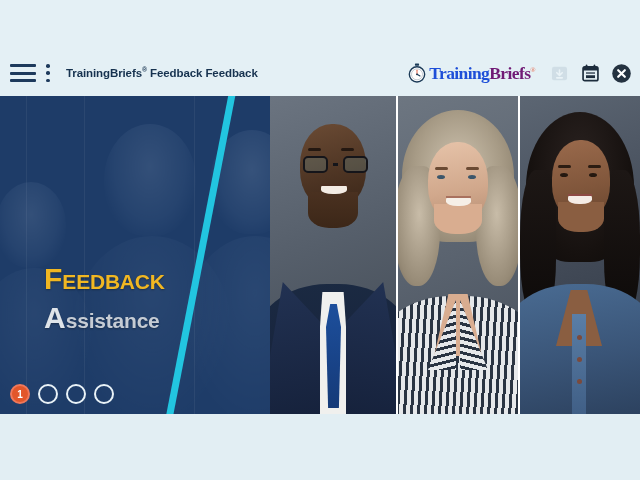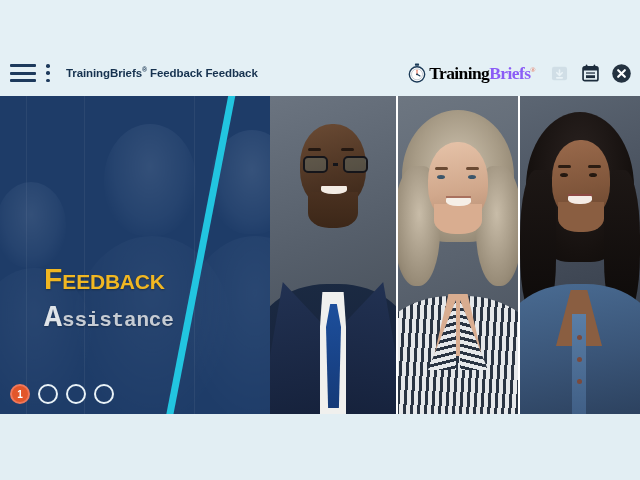--- a/index.html
+++ b/index.html
@@ -120,22 +120,22 @@
     width: 20px;
     height: 20px;
     flex: 0 0 auto;
   }
   .logo-text {
     font-size: 17.5px;
     font-weight: bold;
     letter-spacing: -0.6px;
     font-family: "Liberation Serif", serif;
   }
-  .logo-text .t1 { color: #000000; }
-  .logo-text .t2 { color: #8b5cf6; }
+  .logo-text .t1 { color: #1d4ed8; }
+  .logo-text .t2 { color: #701a75; }
   .logo-reg {
     font-size: 7px;
     color: #e8836d;
     vertical-align: super;
     font-weight: bold;
   }
 
   .icon-btn {
     width: 22px;
     height: 22px;
@@ -223,21 +223,21 @@
     font-weight: bold;
     letter-spacing: 0px;
   }
   .fair-line .rest {
     font-size: 21px;
     font-weight: bold;
     letter-spacing: -0.2px;
   }
   .fair-line.f { color: #f1b722; }
   .fair-line.f .rest { font-size: 21px; }
-  .fair-line.a, .fair-line.i, .fair-line.r { color: #c6ccd4; font-family: Liberation Mono, monospace; }
+  .fair-line.a, .fair-line.i, .fair-line.r { color: #c6ccd4; }
   .fair-line.a .cap, .fair-line.i .cap, .fair-line.r .cap { color: #dfe4e9; }
 
   
   .dots {
     position: absolute;
     left: 10px;
     bottom: 10px;
     display: flex;
     gap: 8px;
     z-index: 10;

